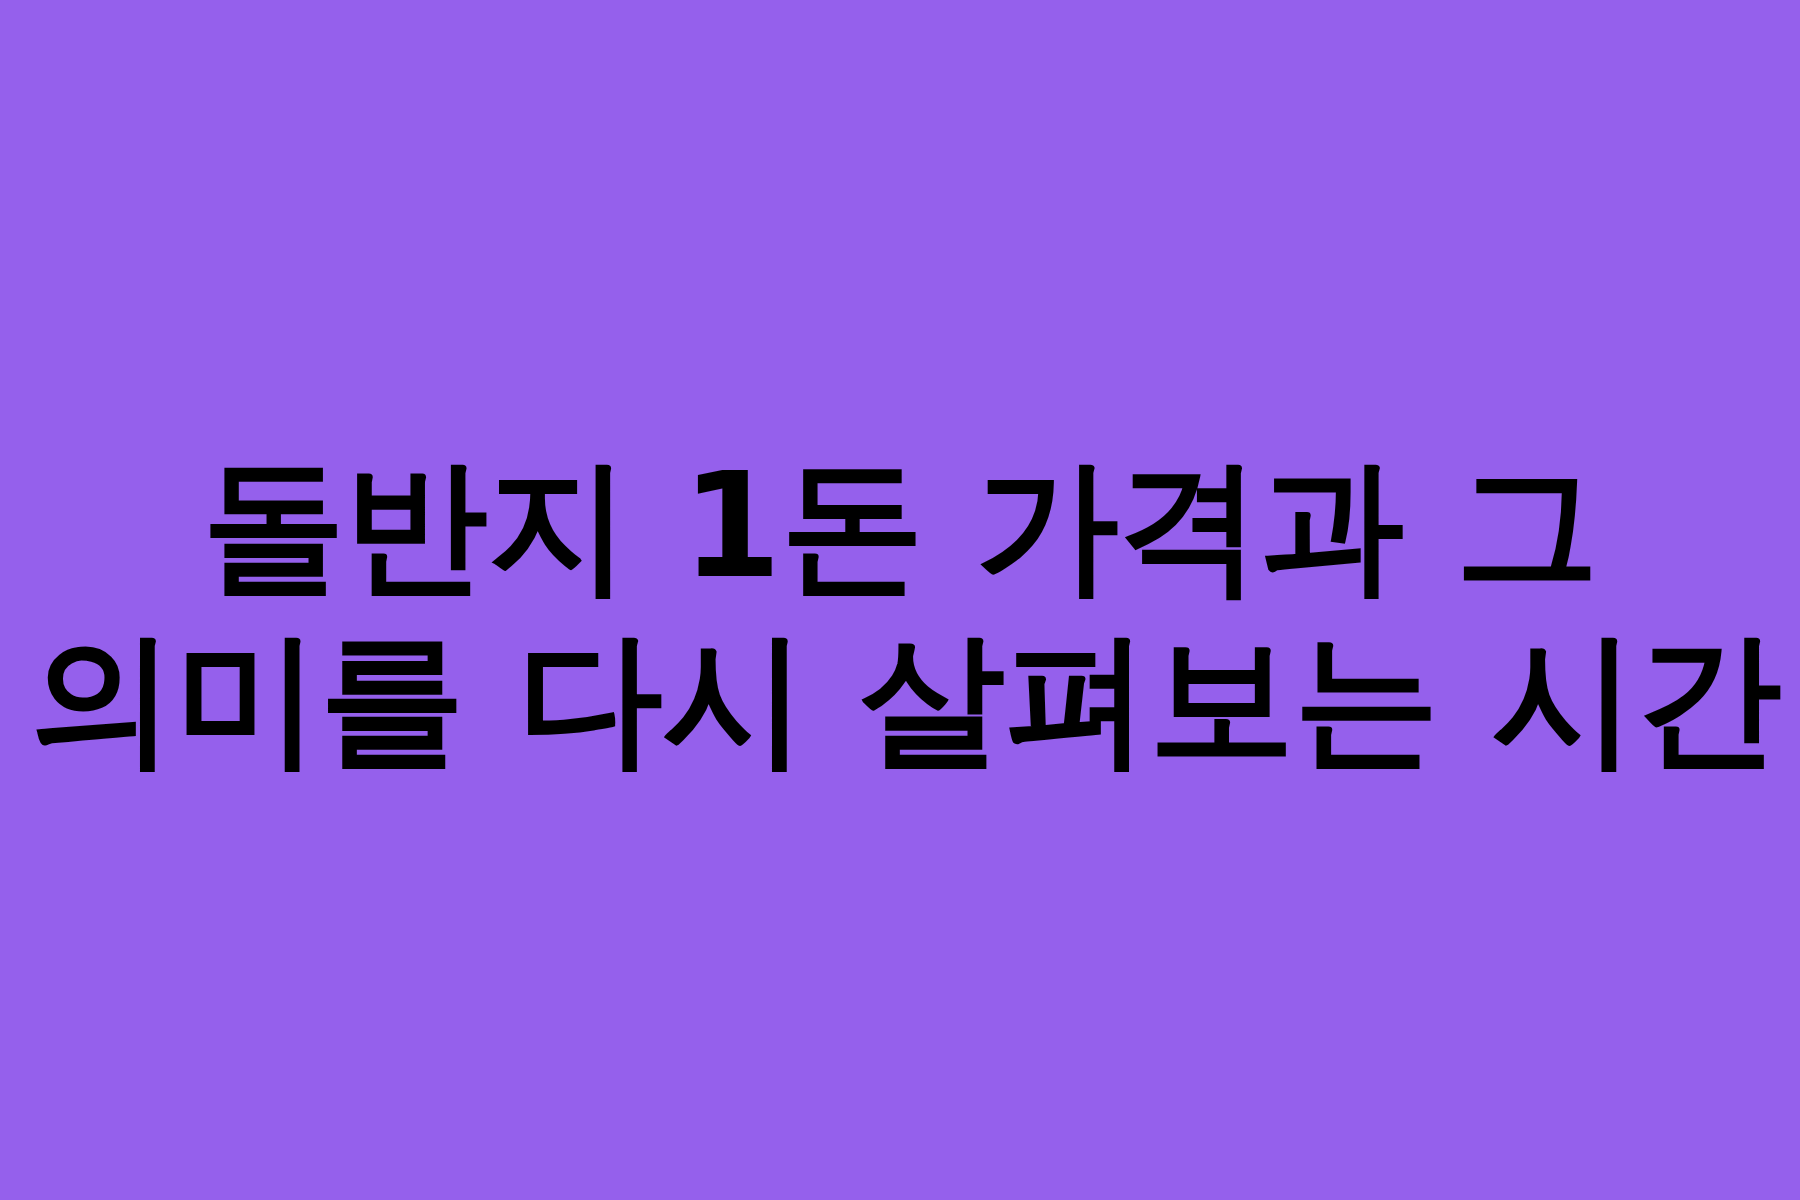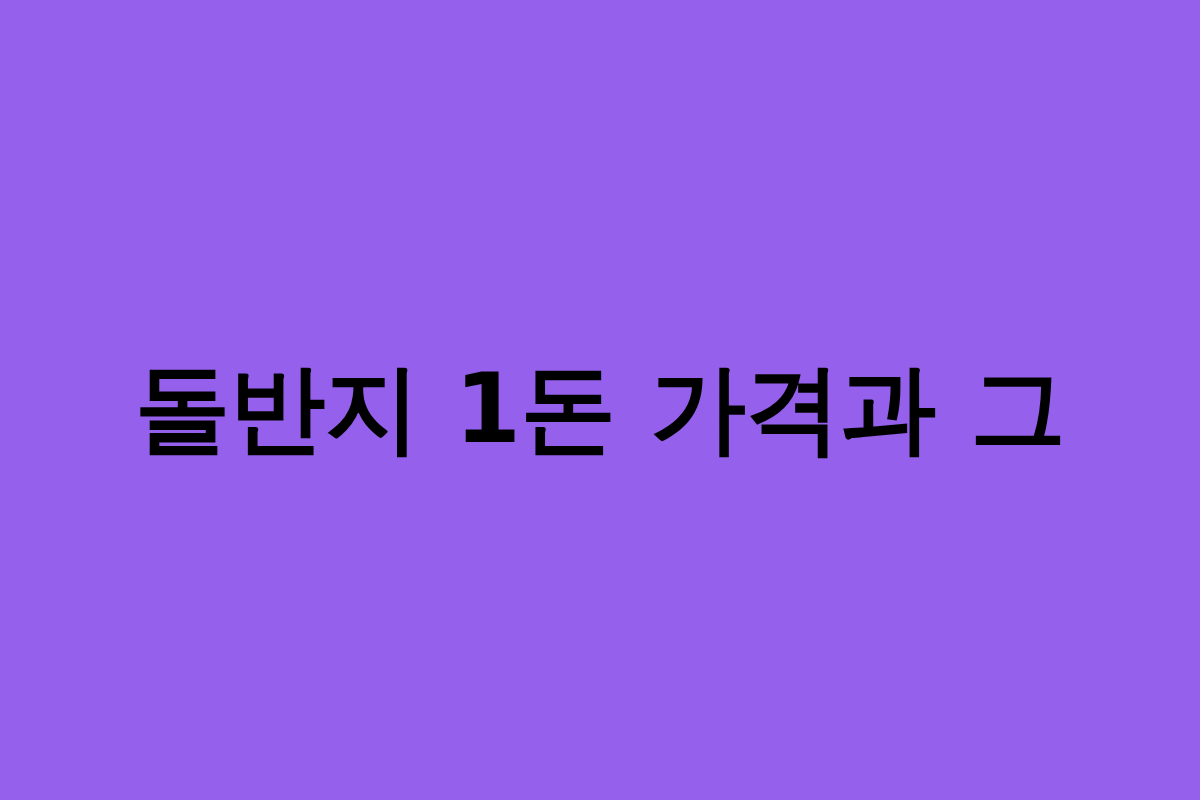--- a/index.html
+++ b/index.html
@@ -59,15 +59,16 @@
     transform-origin: center;
   }
 </style>
 </head>
 <body>
 
 <div id="banner" style="background: rgb(149, 96, 236);">
 
   <h1 id="headline" style="color: rgb(0, 0, 0);">
     <span class="line line-1">돌반지 1돈 가격과 그</span>
+    <span class="line line-2">의미를 다시 살펴보는 시간</span>
   </h1>
 
 </div>
 
 </body></html>

